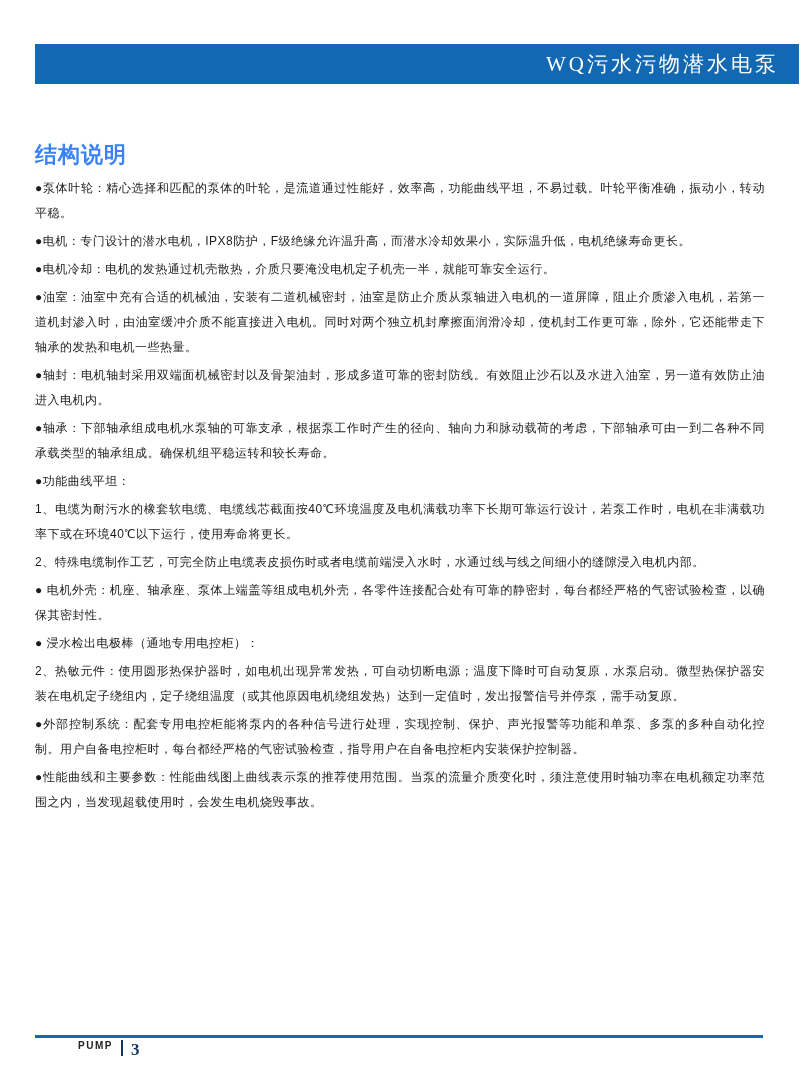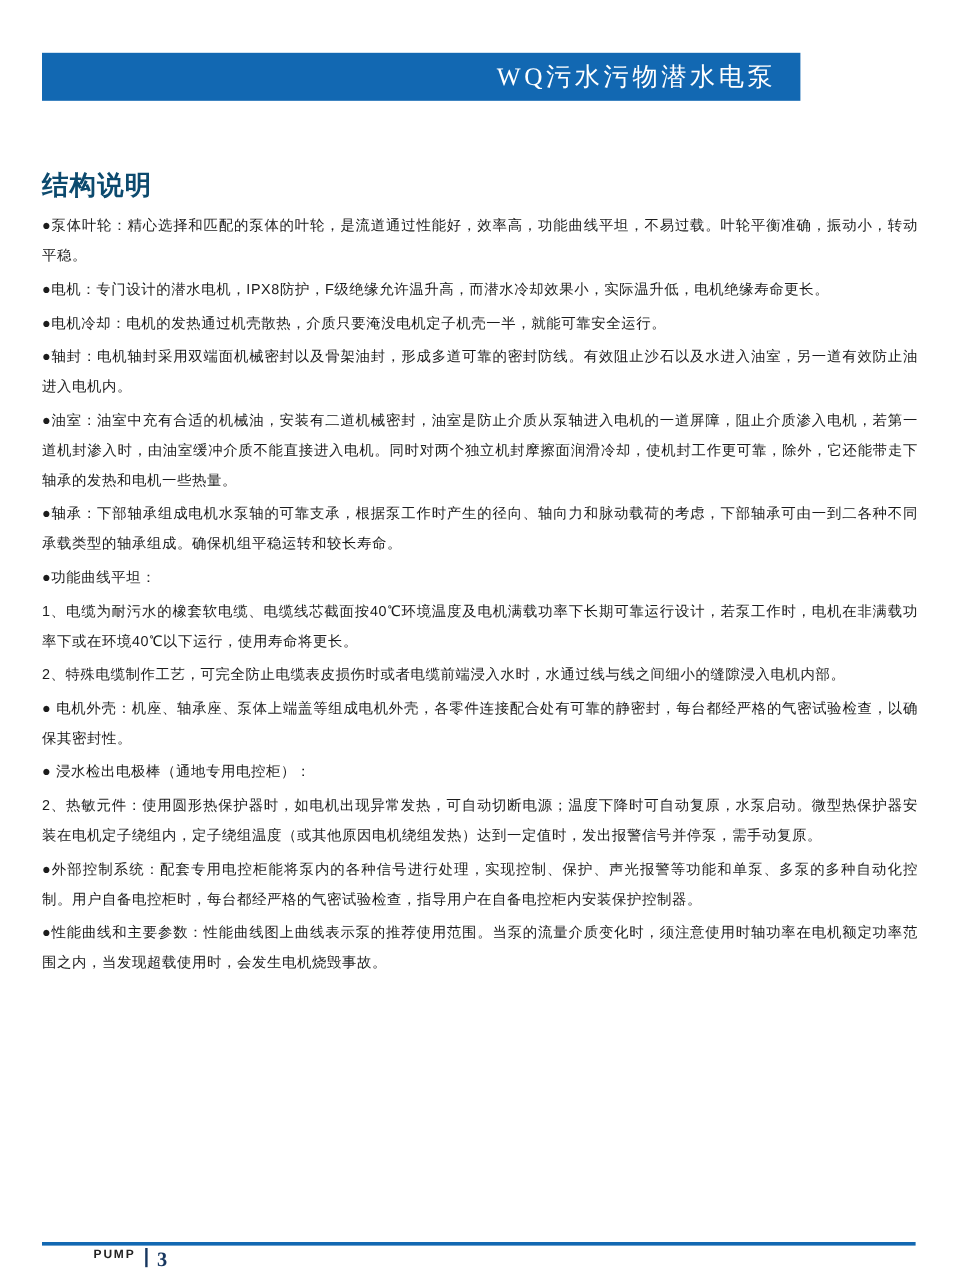--- a/index.html
+++ b/index.html
@@ -12,21 +12,21 @@
     width: 800px;
     height: 1073px;
     background: #ffffff;
     overflow: hidden;
     font-family: "Liberation Sans", sans-serif;
   }
   .header-bar {
     position: absolute;
     left: 35px;
     top: 44px;
-    width: 632px;
+    width: 764px;
     height: 40px;
     background: #1268b2;
     display: flex;
     align-items: center;
     justify-content: flex-end;
     padding-right: 20px;
     box-sizing: border-box;
   }
   .header-title {
     color: #ffffff;
@@ -35,21 +35,21 @@
     letter-spacing: 3px;
     font-weight: normal;
   }
   .section-title {
     position: absolute;
     left: 35px;
     top: 140px;
     margin: 0;
     font-size: 22px;
     font-weight: bold;
-    color: #0c4a6e;
+    color: #3b82f6;
     letter-spacing: 1px;
   }
   .content {
     position: absolute;
     left: 35px;
     top: 176px;
     width: 730px;
     font-size: 12px;
     color: #1c1c1c;
     text-align: justify;
@@ -101,22 +101,22 @@
   <div class="header-bar">
     <span class="header-title">WQ污水污物潜水电泵</span>
   </div>
 
   <h1 class="section-title">结构说明</h1>
 
   <div class="content" id="paragraphs">
       <p class="para">●泵体叶轮：精心选择和匹配的泵体的叶轮，是流道通过性能好，效率高，功能曲线平坦，不易过载。叶轮平衡准确，振动小，转动平稳。</p>
       <p class="para">●电机：专门设计的潜水电机，IPX8防护，F级绝缘允许温升高，而潜水冷却效果小，实际温升低，电机绝缘寿命更长。</p>
       <p class="para">●电机冷却：电机的发热通过机壳散热，介质只要淹没电机定子机壳一半，就能可靠安全运行。</p>
+      <p class="para">●油室：油室中充有合适的机械油，安装有二道机械密封，油室是防止介质从泵轴进入电机的一道屏障，阻止介质渗入电机，若第一道机封渗入时，由油室缓冲介质不能直接进入电机。同时对两个独立机封摩擦面润滑冷却，使机封工作更可靠，除外，它还能带走下轴承的发热和电机一些热量。</p>
       <p class="para">●轴封：电机轴封采用双端面机械密封以及骨架油封，形成多道可靠的密封防线。有效阻止沙石以及水进入油室，另一道有效防止油进入电机内。</p>
-      <p class="para">●油室：油室中充有合适的机械油，安装有二道机械密封，油室是防止介质从泵轴进入电机的一道屏障，阻止介质渗入电机，若第一道机封渗入时，由油室缓冲介质不能直接进入电机。同时对两个独立机封摩擦面润滑冷却，使机封工作更可靠，除外，它还能带走下轴承的发热和电机一些热量。</p>
       <p class="para">●轴承：下部轴承组成电机水泵轴的可靠支承，根据泵工作时产生的径向、轴向力和脉动载荷的考虑，下部轴承可由一到二各种不同承载类型的轴承组成。确保机组平稳运转和较长寿命。</p>
       <p class="para">●功能曲线平坦：</p>
       <p class="para">1、电缆为耐污水的橡套软电缆、电缆线芯截面按40℃环境温度及电机满载功率下长期可靠运行设计，若泵工作时，电机在非满载功率下或在环境40℃以下运行，使用寿命将更长。</p>
       <p class="para">2、特殊电缆制作工艺，可完全防止电缆表皮损伤时或者电缆前端浸入水时，水通过线与线之间细小的缝隙浸入电机内部。</p>
       <p class="para">● 电机外壳：机座、轴承座、泵体上端盖等组成电机外壳，各零件连接配合处有可靠的静密封，每台都经严格的气密试验检查，以确保其密封性。</p>
       <p class="para">● 浸水检出电极棒（通地专用电控柜）：</p>
       <p class="para">2、热敏元件：使用圆形热保护器时，如电机出现异常发热，可自动切断电源；温度下降时可自动复原，水泵启动。微型热保护器安装在电机定子绕组内，定子绕组温度（或其他原因电机绕组发热）达到一定值时，发出报警信号并停泵，需手动复原。</p>
       <p class="para">●外部控制系统：配套专用电控柜能将泵内的各种信号进行处理，实现控制、保护、声光报警等功能和单泵、多泵的多种自动化控制。用户自备电控柜时，每台都经严格的气密试验检查，指导用户在自备电控柜内安装保护控制器。</p>
       <p class="para">●性能曲线和主要参数：性能曲线图上曲线表示泵的推荐使用范围。当泵的流量介质变化时，须注意使用时轴功率在电机额定功率范围之内，当发现超载使用时，会发生电机烧毁事故。</p>
     </div>

